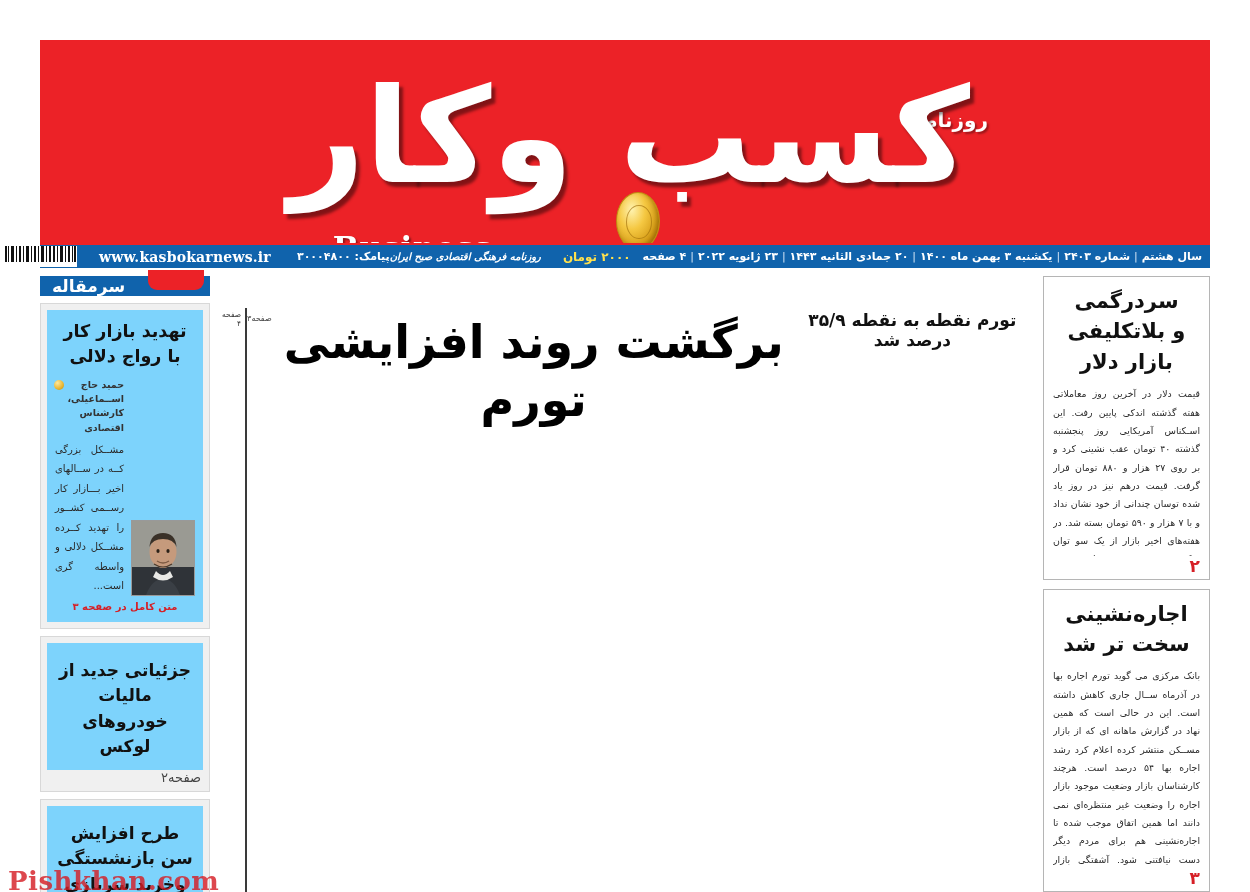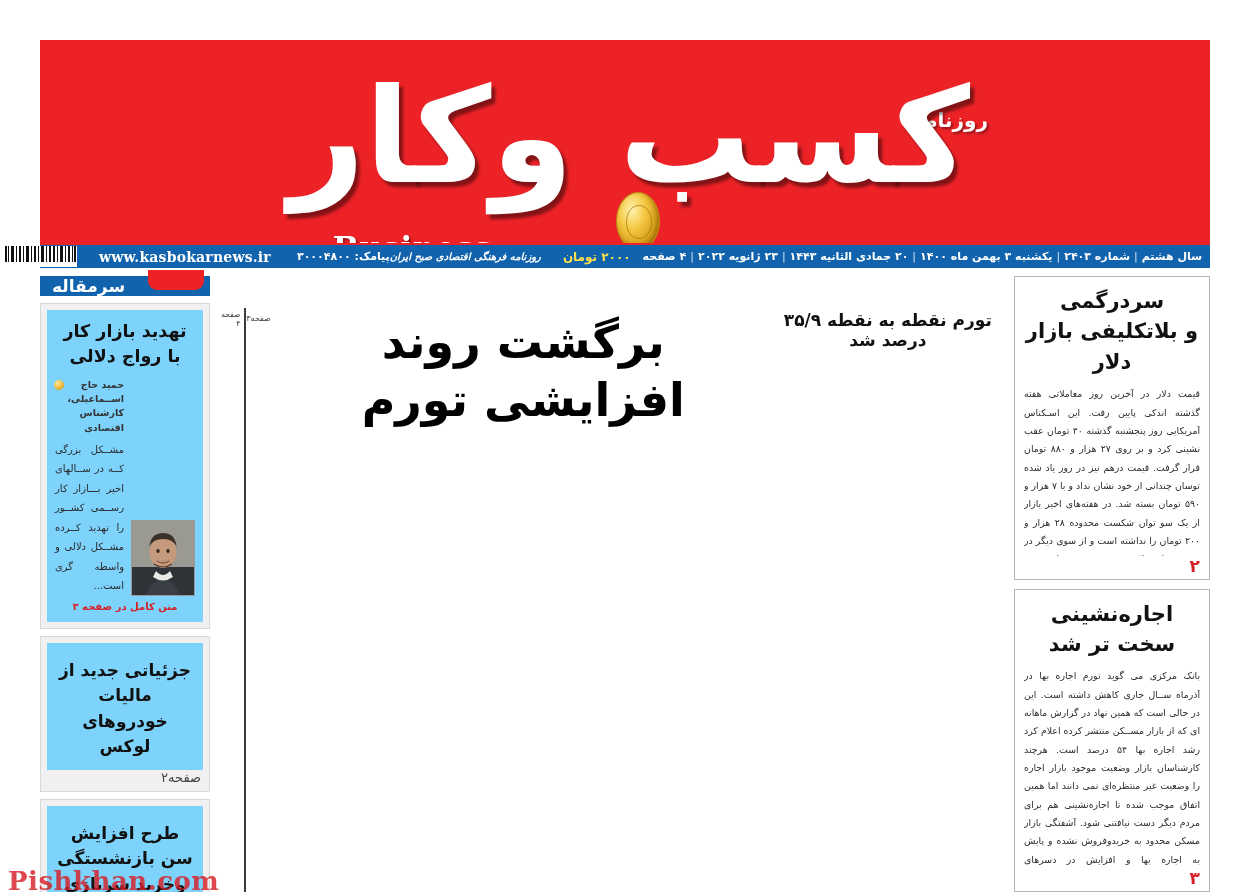--- a/index.html
+++ b/index.html
@@ -407,21 +407,21 @@
   .photo-pagelabel {
     font-size: 7.5px;
     color: #333;
     text-align: right;
     padding: 2px 4px 0 0;
     direction: rtl;
   }
 
   
   .leftcol {
-    width: 196px;
+    width: 167px;
     flex: none;
     display: flex;
     flex-direction: column;
     gap: 9px;
   }
 
   .side-article {
     border: 1px solid #b5b5b5;
     padding: 9px 9px 4px 9px;
     position: relative;

